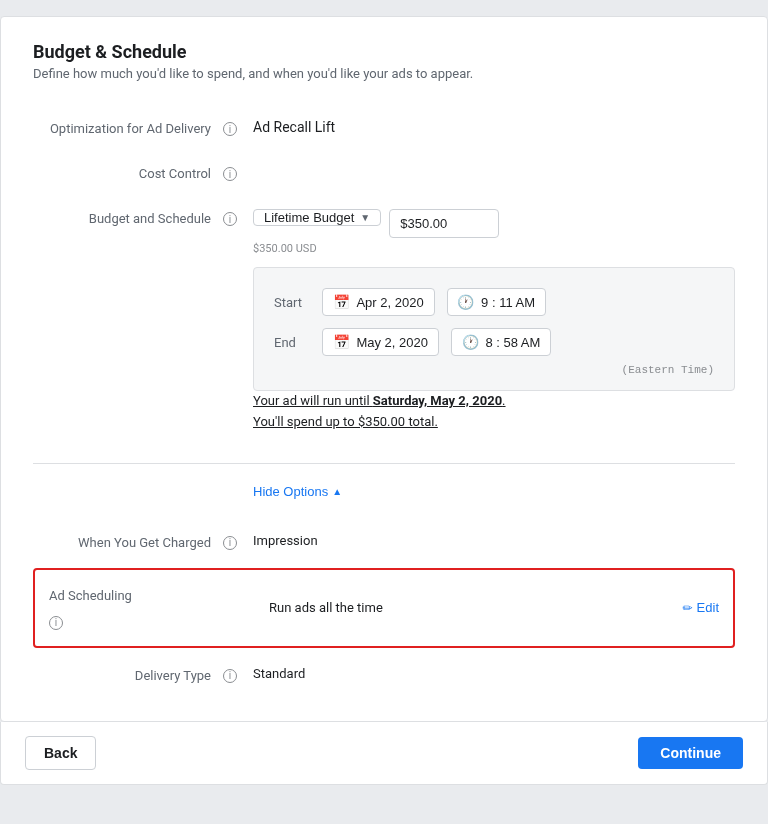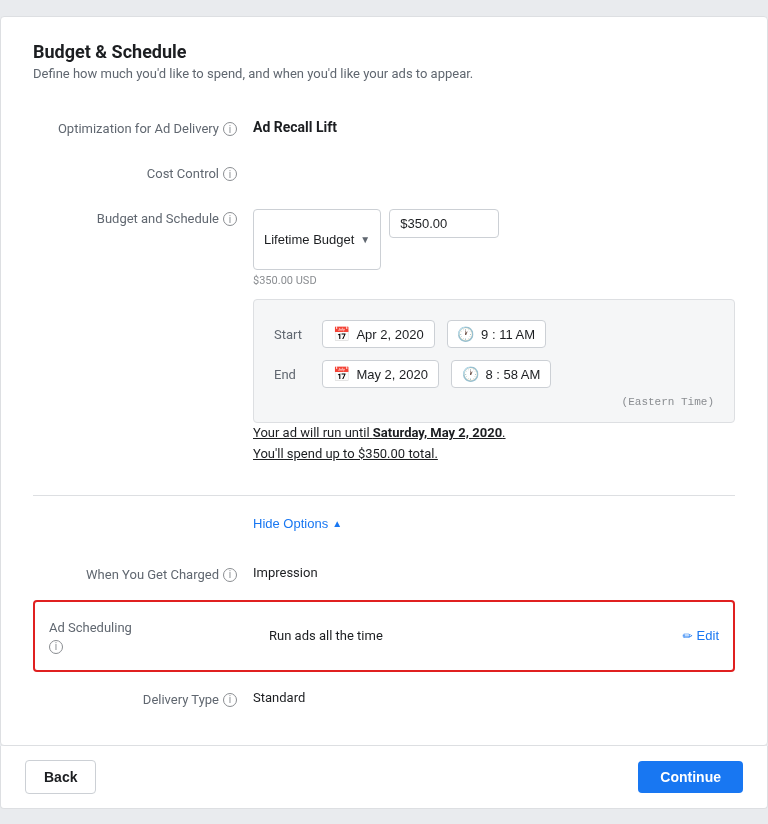--- a/index.html
+++ b/index.html
@@ -51,21 +51,21 @@
       width: 220px;
       min-width: 220px;
       font-size: 13px;
       color: #606770;
       text-align: right;
       padding-right: 16px;
       padding-top: 2px;
       display: flex;
       align-items: flex-start;
       justify-content: flex-end;
-      gap: 4px;
+      gap: 12px;
     }
     .info-icon {
       display: inline-flex;
       align-items: center;
       justify-content: center;
       width: 14px;
       height: 14px;
       border-radius: 50%;
       border: 1px solid #8a8d91;
       color: #8a8d91;
@@ -75,41 +75,40 @@
       margin-top: 1px;
     }
     .form-value {
       flex: 1;
       font-size: 13px;
       color: #1c1e21;
     }
     .form-value .recall-text {
       font-size: 14px;
       color: #1c1e21;
-      font-weight: bold;
     }
     .cost-control-text {
       font-size: 13px;
       color: #606770;
       line-height: 1.5;
       max-width: 380px;
     }
     .budget-row {
       display: flex;
       align-items: flex-start;
       gap: 8px;
     }
     .lifetime-budget-btn {
       display: flex;
       align-items: center;
       gap: 6px;
       background: #fff;
       border: 1px solid #ccd0d5;
       border-radius: 4px;
-      padding: 22px 10px;
+      padding: 0 10px;
       font-size: 13px;
       color: #1c1e21;
       cursor: pointer;
       white-space: nowrap;
     }
     .lifetime-budget-btn .chevron {
       font-size: 10px;
       color: #606770;
     }
     .budget-input {

